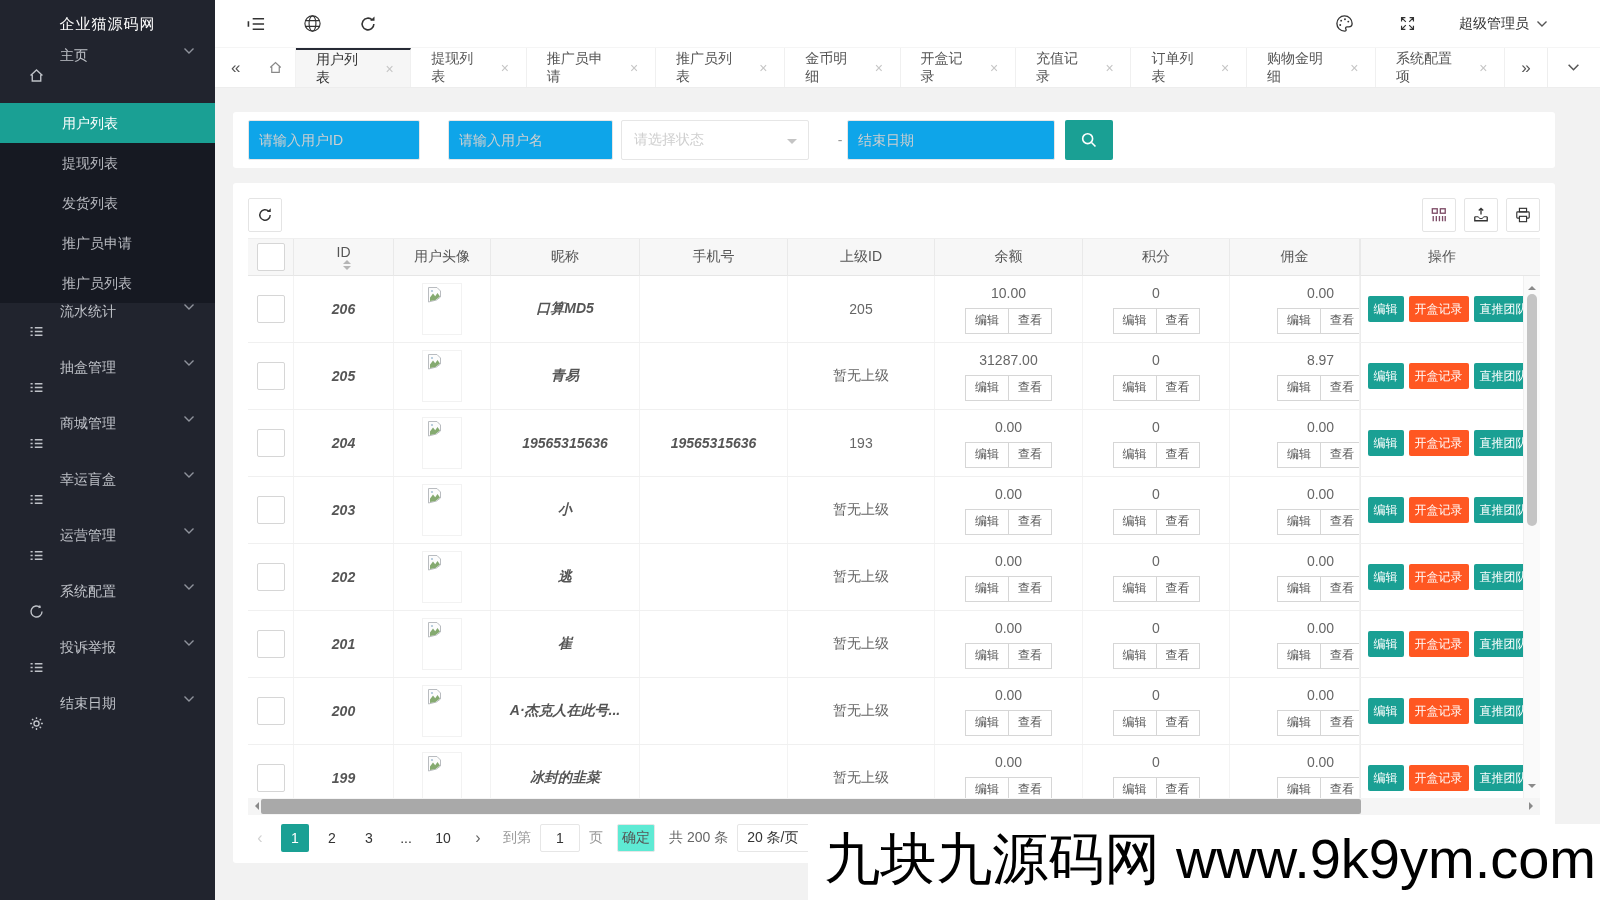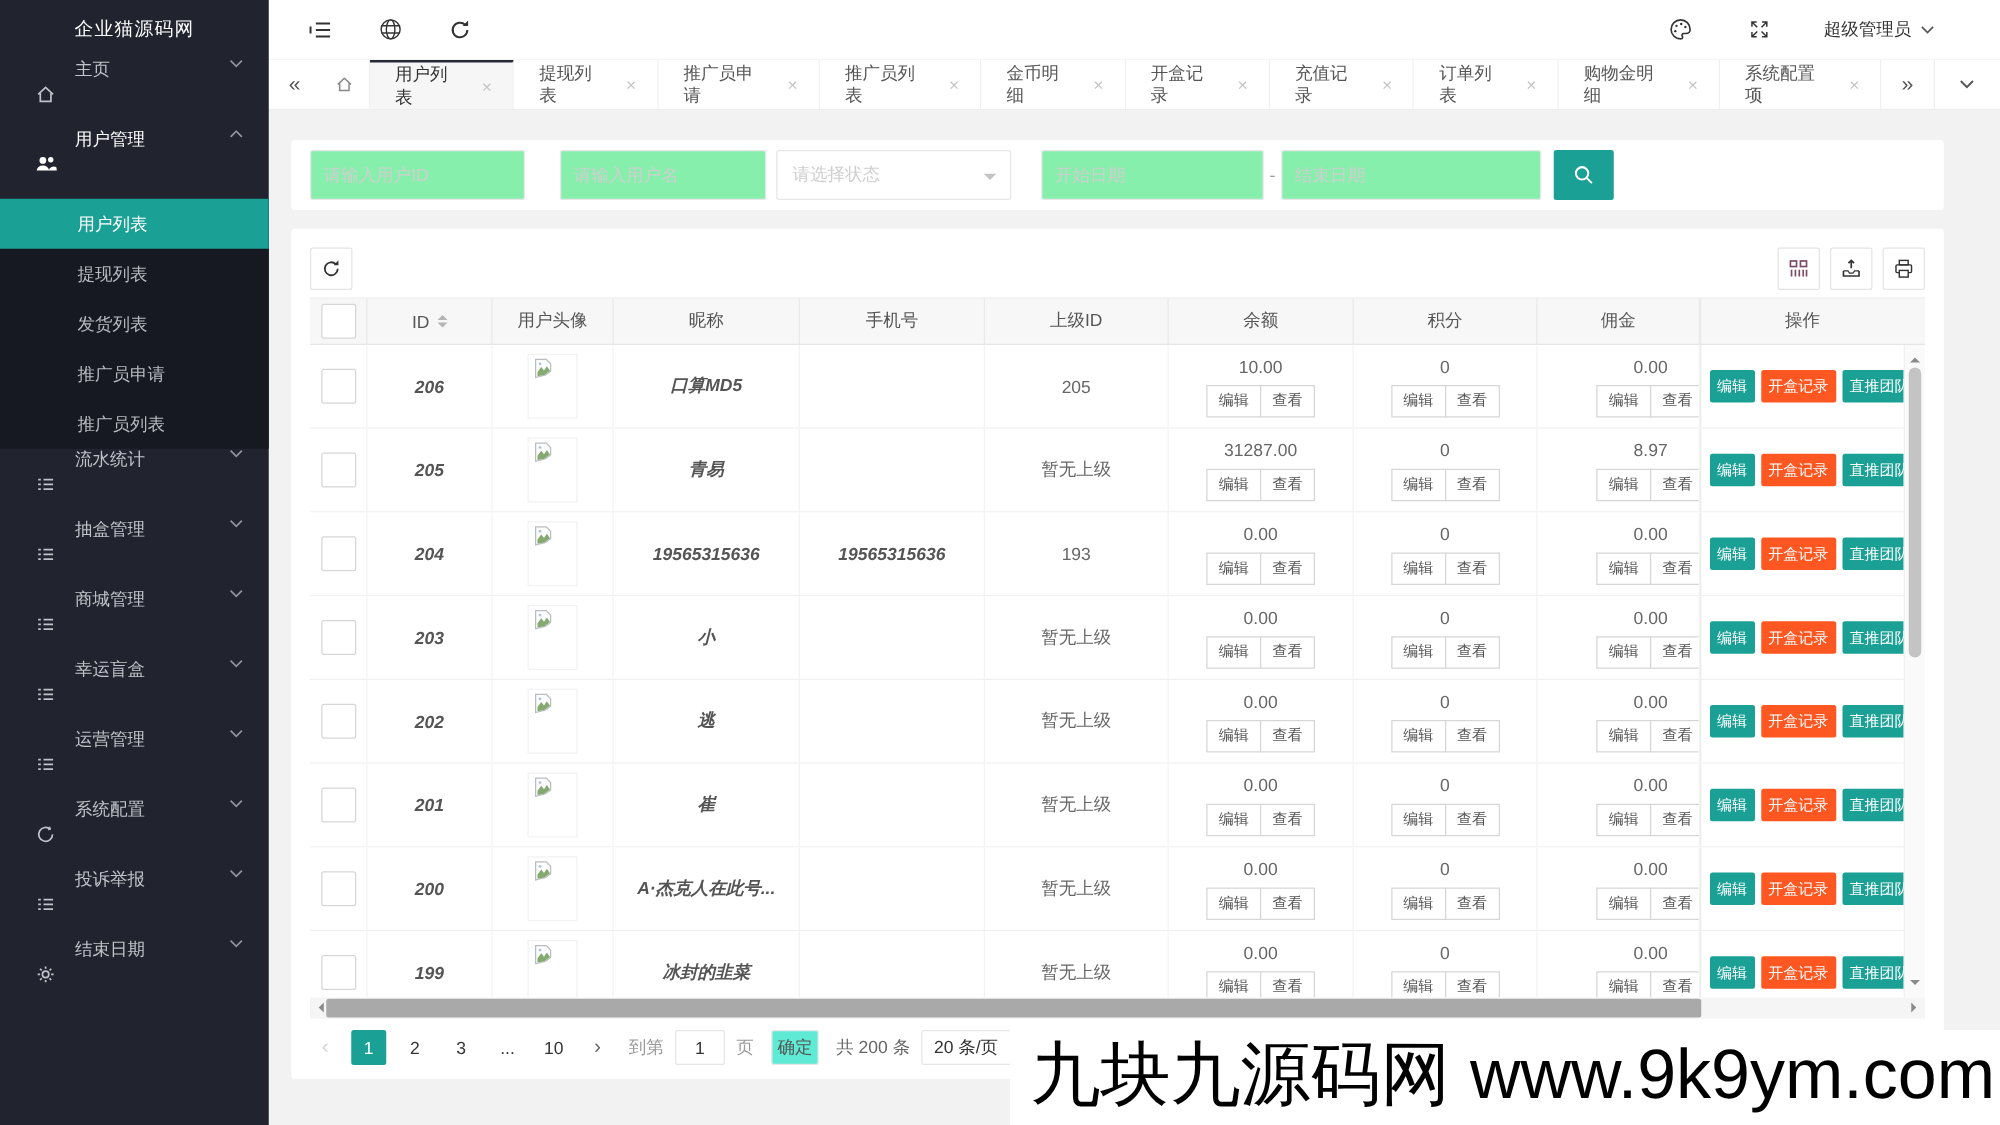--- a/index.html
+++ b/index.html
@@ -37,41 +37,41 @@
   .tab .tab-x{margin-left:12px;color:#c5c5c5;font-size:14px;width:14px;text-align:center;}
   .tab.active{background:#f6f6f6;border-top:2px solid #262a35;color:#333;}
   .tab-spacer{flex:1;}
   .tab-menu{width:54px;border-left:1px solid #eee;display:flex;align-items:center;justify-content:center;color:#555;cursor:pointer;}
 
   .content{position:absolute;top:88px;left:0;right:0;bottom:0;padding:24px 45px 0 18px;overflow:hidden;}
   .card{background:#fff;border-radius:3px;}
 
   
   .search-card{height:56px;display:flex;align-items:center;padding:0 15px;}
-  .inp{height:40px;border:1px solid #e6e6e6;border-radius:2px;padding:0 10px;font-size:14px;color:#333;background:#86efac;font-family:inherit;outline:none;}
+  .inp{height:40px;border:1px solid #e6e6e6;border-radius:2px;padding:0 10px;font-size:14px;color:#333;background:#0ea5e9;font-family:inherit;outline:none;}
   .inp::placeholder{color:#cfcfcf;}
   #f-id{width:172px;margin-right:28px;}
   #f-name{width:165px;margin-right:8px;}
   .sel{width:188px;height:40px;border:1px solid #e6e6e6;border-radius:2px;display:flex;align-items:center;padding:0 12px;color:#cfcfcf;position:relative;margin-right:24px;cursor:pointer;background:#fff;}
   .sel-caret{position:absolute;right:11px;top:18px;border:5px solid transparent;border-top-color:#c4c4c4;}
   #f-start{width:178px;}
   .dash{width:14px;text-align:center;color:#999;}
   #f-end{width:208px;margin-right:10px;}
   .search-btn{width:48px;height:40px;background:#1aa094;border:none;border-radius:2px;display:flex;align-items:center;justify-content:center;cursor:pointer;}
 
   
   .table-card{margin-top:15px;padding:15px;position:relative;height:680px;overflow:hidden;}
   .ttoolbar{display:flex;justify-content:space-between;height:34px;margin-bottom:6px;}
   .tool-btn{width:34px;height:34px;border:1px solid #e4e4e4;border-radius:2px;background:#fff;display:flex;align-items:center;justify-content:center;cursor:pointer;}
   .tool-group{display:flex;gap:8px;}
 
   .thead{display:flex;height:38px;background:#f7f7f7;border-top:1px solid #efefef;}
   .th{display:flex;align-items:center;justify-content:center;color:#555;border-right:1px solid #e9e9e9;border-bottom:1px solid #e6e6e6;}
   .th-fill{width:17px;border-right:none;}
-  .c-check{width:46px;} .c-id{width:100px;} .c-avatar{width:97px;} .c-nick{width:149px;}
+  .c-check{width:46px;} .c-id{width:100px;flex-direction:column;} .c-avatar{width:97px;} .c-nick{width:149px;}
   .c-phone{width:148px;} .c-parent{width:147px;} .c-balance{width:148px;} .c-points{width:147px;}
   .c-comm{width:130px;} .c-action{width:163px;}
   .th.c-action{border-right:none;border-left:1px solid #e9e9e9;}
 
   .tbody{height:522px;overflow:hidden;position:relative;}
   .tr{display:flex;height:67px;border-bottom:1px solid #f0f0f0;background:#fff;}
   .td{display:flex;flex-direction:column;align-items:center;justify-content:center;border-right:1px solid #f3f3f3;overflow:hidden;color:#666;}
   .td.em{font-style:italic;font-weight:bold;color:#555;}
   .td.c-action{border-left:1px solid #ececec;border-right:none;}
   .cb{width:28px;height:28px;border:1px solid #d6d6d6;border-radius:2px;background:#fff;cursor:pointer;display:block;}
@@ -127,36 +127,20 @@
         <div class="side-item">
           <span class="s-icon">
             <svg width="17" height="17" viewBox="0 0 20 20">
               <path d="M3 10 L10 3.5 L17 10 M5 9 V16.5 H15 V9" fill="none" stroke="currentColor" stroke-width="1.6"></path>
             </svg>
           </span>
           <span class="s-label">主页</span>
           <span class="s-chev">
             <svg width="12" height="8" viewBox="0 0 12 8">
               <path d="M1.5 1.5 L6 6 L10.5 1.5" fill="none" stroke="currentColor" stroke-width="1.4"></path>
-            </svg>
-          </span>
-        </div>
-        <div class="side-item open">
-          <span class="s-icon">
-            <svg width="18" height="18" viewBox="0 0 20 20">
-              <circle cx="7" cy="7" r="3" fill="currentColor"></circle>
-              <path d="M1.5 16 a5.5 4.5 0 0 1 11 0 z" fill="currentColor"></path>
-              <circle cx="14" cy="6.5" r="2.4" fill="currentColor"></circle>
-              <path d="M12.2 16 a4.4 3.8 0 0 1 6.8 -2.8 l0.4 2.8 z" fill="currentColor"></path>
-            </svg>
-          </span>
-          <span class="s-label">用户管理</span>
-          <span class="s-chev">
-            <svg width="12" height="8" viewBox="0 0 12 8">
-              <path d="M1.5 6.5 L6 2 L10.5 6.5" fill="none" stroke="currentColor" stroke-width="1.4"></path>
             </svg>
           </span>
         </div>
         <div class="side-sub">
           <div class="side-subitem active">用户列表</div>
           <div class="side-subitem">提现列表</div>
           <div class="side-subitem">发货列表</div>
           <div class="side-subitem">推广员申请</div>
           <div class="side-subitem">推广员列表</div>
         </div>
@@ -380,21 +364,20 @@
 
     <div class="content">
 
       <section class="card search-card">
         <input id="f-id" class="inp" placeholder="请输入用户ID" style="">
         <input id="f-name" class="inp" placeholder="请输入用户名" style="">
         <div class="sel">
           <span>请选择状态</span>
           <i class="sel-caret"></i>
         </div>
-        <input id="f-start" class="inp" placeholder="开始日期" style="">
         <span class="dash">-</span>
         <input id="f-end" class="inp" placeholder="结束日期" style="">
         <button class="search-btn">
           <span style="display:inline-flex;">
             <svg width="18" height="18" viewBox="0 0 20 20">
                 <circle cx="8.5" cy="8.5" r="5.5" fill="none" stroke="#fff" stroke-width="1.8"></circle>
                 <path d="M12.8 12.8 L17.2 17.2" stroke="#fff" stroke-width="1.8"></path>
               </svg>
           </span>
         </button>

